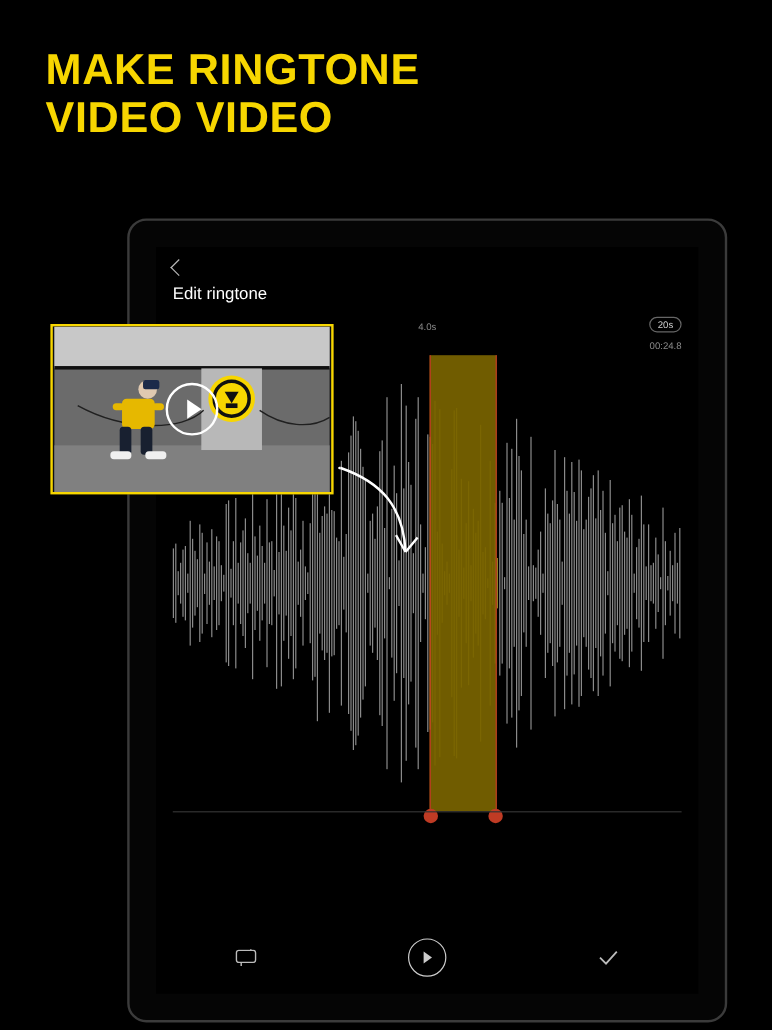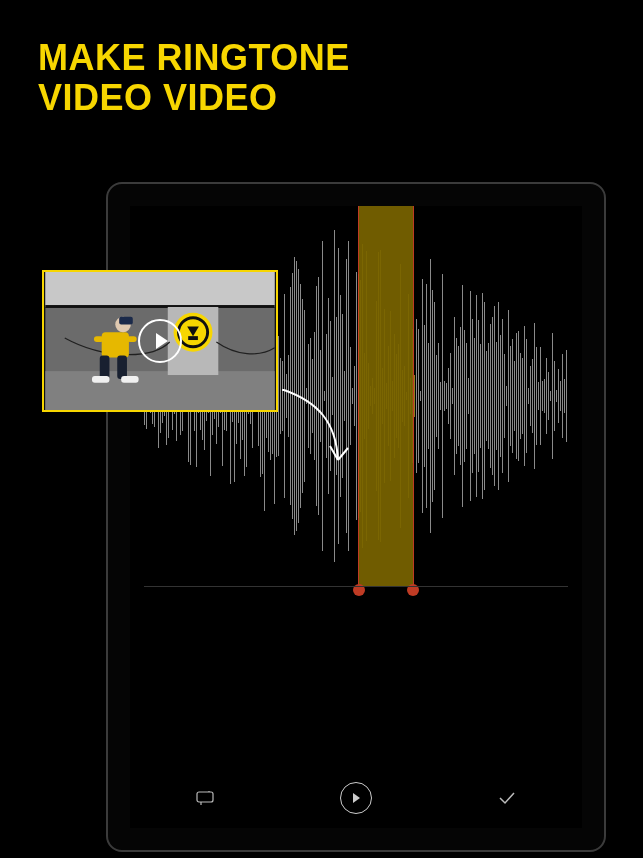--- a/index.html
+++ b/index.html
@@ -152,21 +152,30 @@
   </style>
 </head>
 <body>
 
 <div class="headline">MAKE RINGTONE
 VIDEO VIDEO</div>
 
 <div class="tablet">
   <div class="tablet-screen">
 
-
+    <div class="hdr">
+      <div class="back" title="Back"></div>
+      <div class="hdr-title">Edit ringtone</div>
+    </div>
+
+    <div class="info">
+      <span class="center-time">4.0s</span>
+      <span class="duration-badge">20s</span>
+      <span class="end-time">00:24.8</span>
+    </div>
 
     <div class="wave-area">
       <div class="waveform" id="waveform">
           <div class="bar" style="height: 58.6038px;"></div>
           <div class="bar" style="height: 66.3636px;"></div>
           <div class="bar" style="height: 20.1245px;"></div>
           <div class="bar" style="height: 33.8507px;"></div>
           <div class="bar" style="height: 55.4015px;"></div>
           <div class="bar" style="height: 62.6806px;"></div>
           <div class="bar" style="height: 16.567px;"></div>

